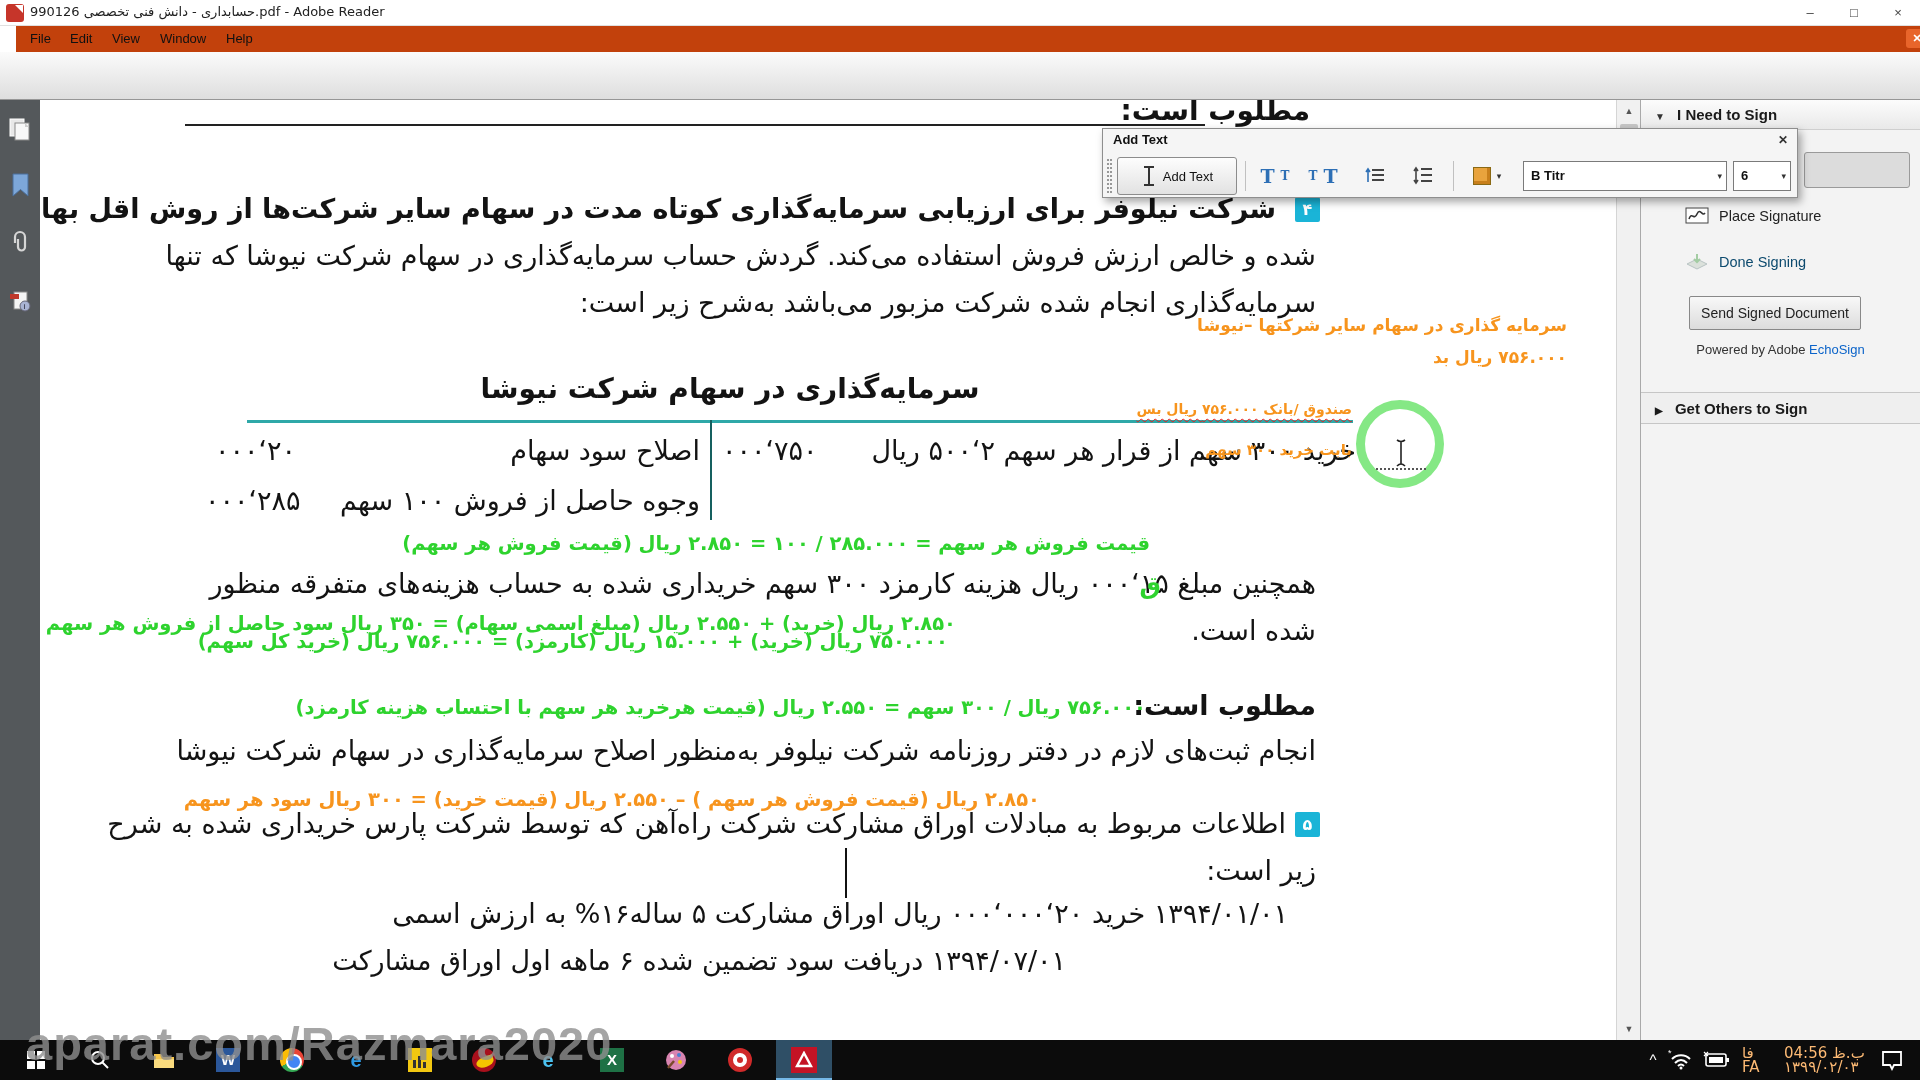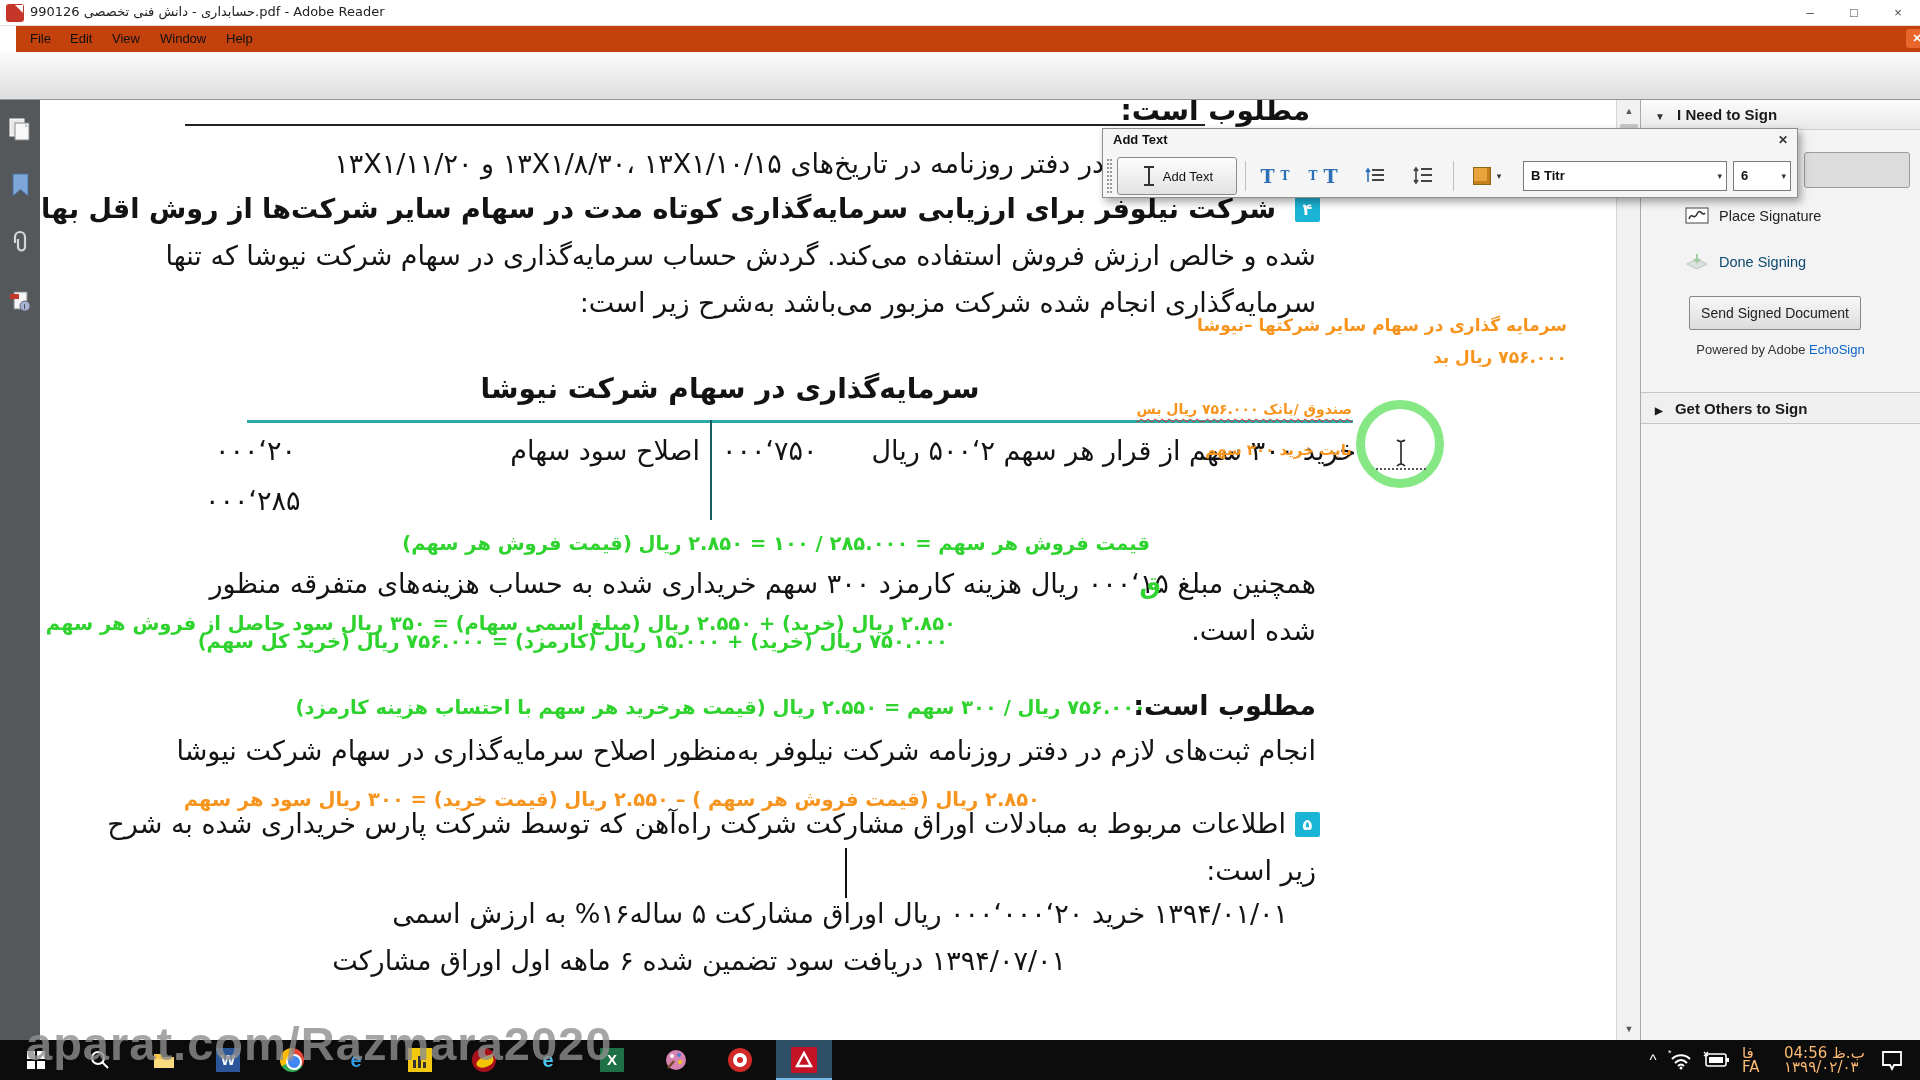--- a/index.html
+++ b/index.html
@@ -267,41 +267,41 @@
         <text x="16.5" y="21" font-size="8" fill="#223">i</text>
       </svg>
   </div>
 </div>
 
 <div class="page">
 
   <div class="abs" style="left:145px; top:24px; width:1020px; height:2px; background:#222;"></div>
   <div class="dline bold" style="right:306px; top:-6px; font-size:28px;">مطلوب است:</div>
 
-  <div class="dline" style="right:512px; top:48px;">در دفتر روزنامه در تاریخ‌های ۱۳X۱/۸/۳۰، ۱۳X۱/۱۰/۱۵ و ۱۳X۱/۱۱/۲۰</div>
 
   <div class="badge" style="right:296px; top:97px;">۴</div>
   <div class="dline" style="right:340px; top:93px;font-weight:bold;">شرکت نیلوفر برای ارزیابی سرمایه‌گذاری کوتاه مدت در سهام سایر شرکت‌ها از روش اقل بهای تمام</div>
   <div class="dline" style="right:300px; top:140px;">شده و خالص ارزش فروش استفاده می‌کند. گردش حساب سرمایه‌گذاری در سهام شرکت نیوشا که تنها</div>
   <div class="dline" style="right:300px; top:187px;">سرمایه‌گذاری انجام شده شرکت مزبور می‌باشد به‌شرح زیر است:</div>
 
   <div class="dline orangeTxt" style="right:49px; top:215px; font-size:17px;">سرمایه گذاری در سهام سایر شرکتها –نیوشا</div>
   <div class="dline orangeTxt" style="right:49px; top:247px; font-size:17px;">۷۵۶.۰۰۰ ریال بد</div>
 
   <div class="dline bold" style="left:320px; top:272px; width:740px; text-align:center; font-size:28px;">سرمایه‌گذاری در سهام شرکت نیوشا</div>
   <div class="tealline" style="left:207px; top:320px; width:1106px; height:3px;"></div>
   <div class="vdivider" style="left:670px; top:320px; height:100px;"></div>
 
   <div class="dline orangeTxt wavy" style="right:264px; top:301px; font-size:14px;">صندوق /بانک ۷۵۶.۰۰۰ ریال بس</div>
   <div class="dline" style="right:260px; top:335px;">خرید ۳۰۰ سهم از قرار هر سهم ۲‘۵۰۰ ریال</div>
   <div class="dline orangeTxt" style="right:264px; top:341px; font-size:15px;">بابت خرید ۳۰۰ سهم</div>
   <div class="dline" style="left:682px; top:335px;">۷۵۰‘۰۰۰</div>
 
   <div class="dline" style="right:916px; top:335px;">اصلاح سود سهام</div>
   <div class="dline" style="left:175px; top:335px;">۲۰‘۰۰۰</div>
+  <div class="dline" style="right:916px; top:385px;">وجوه حاصل از فروش ۱۰۰ سهم</div>
   <div class="dline" style="left:165px; top:385px;">۲۸۵‘۰۰۰</div>
 
   <div class="dline green" style="right:466px; top:432px;">قیمت فروش هر سهم = ۲۸۵.۰۰۰ / ۱۰۰ = ۲.۸۵۰ ریال (قیمت فروش هر سهم)</div>
 
   <div class="dline" style="right:300px; top:468px;">همچنین مبلغ ۱۵‘۰۰۰ ریال هزینه کارمزد ۳۰۰ سهم خریداری شده به حساب هزینه‌های متفرقه منظور</div>
   <div class="dline green" style="right:455px; top:472px; font-size:24px;">ق</div>
   <div class="dline" style="right:300px; top:515px;">شده است.</div>
 
   <div class="dline green" style="right:660px; top:512px; letter-spacing:-0.5px;">۲.۸۵۰ ریال (خرید) + ۲.۵۵۰ ریال (مبلغ اسمی سهام) = ۳۵۰ ریال سود حاصل از فروش هر سهم</div>
   <div class="dline green" style="right:668px; top:530px; letter-spacing:-0.5px;">۷۵۰.۰۰۰ ریال (خرید) + ۱۵.۰۰۰ ریال (کارمزد) = ۷۵۶.۰۰۰ ریال (خرید کل سهم)</div>

